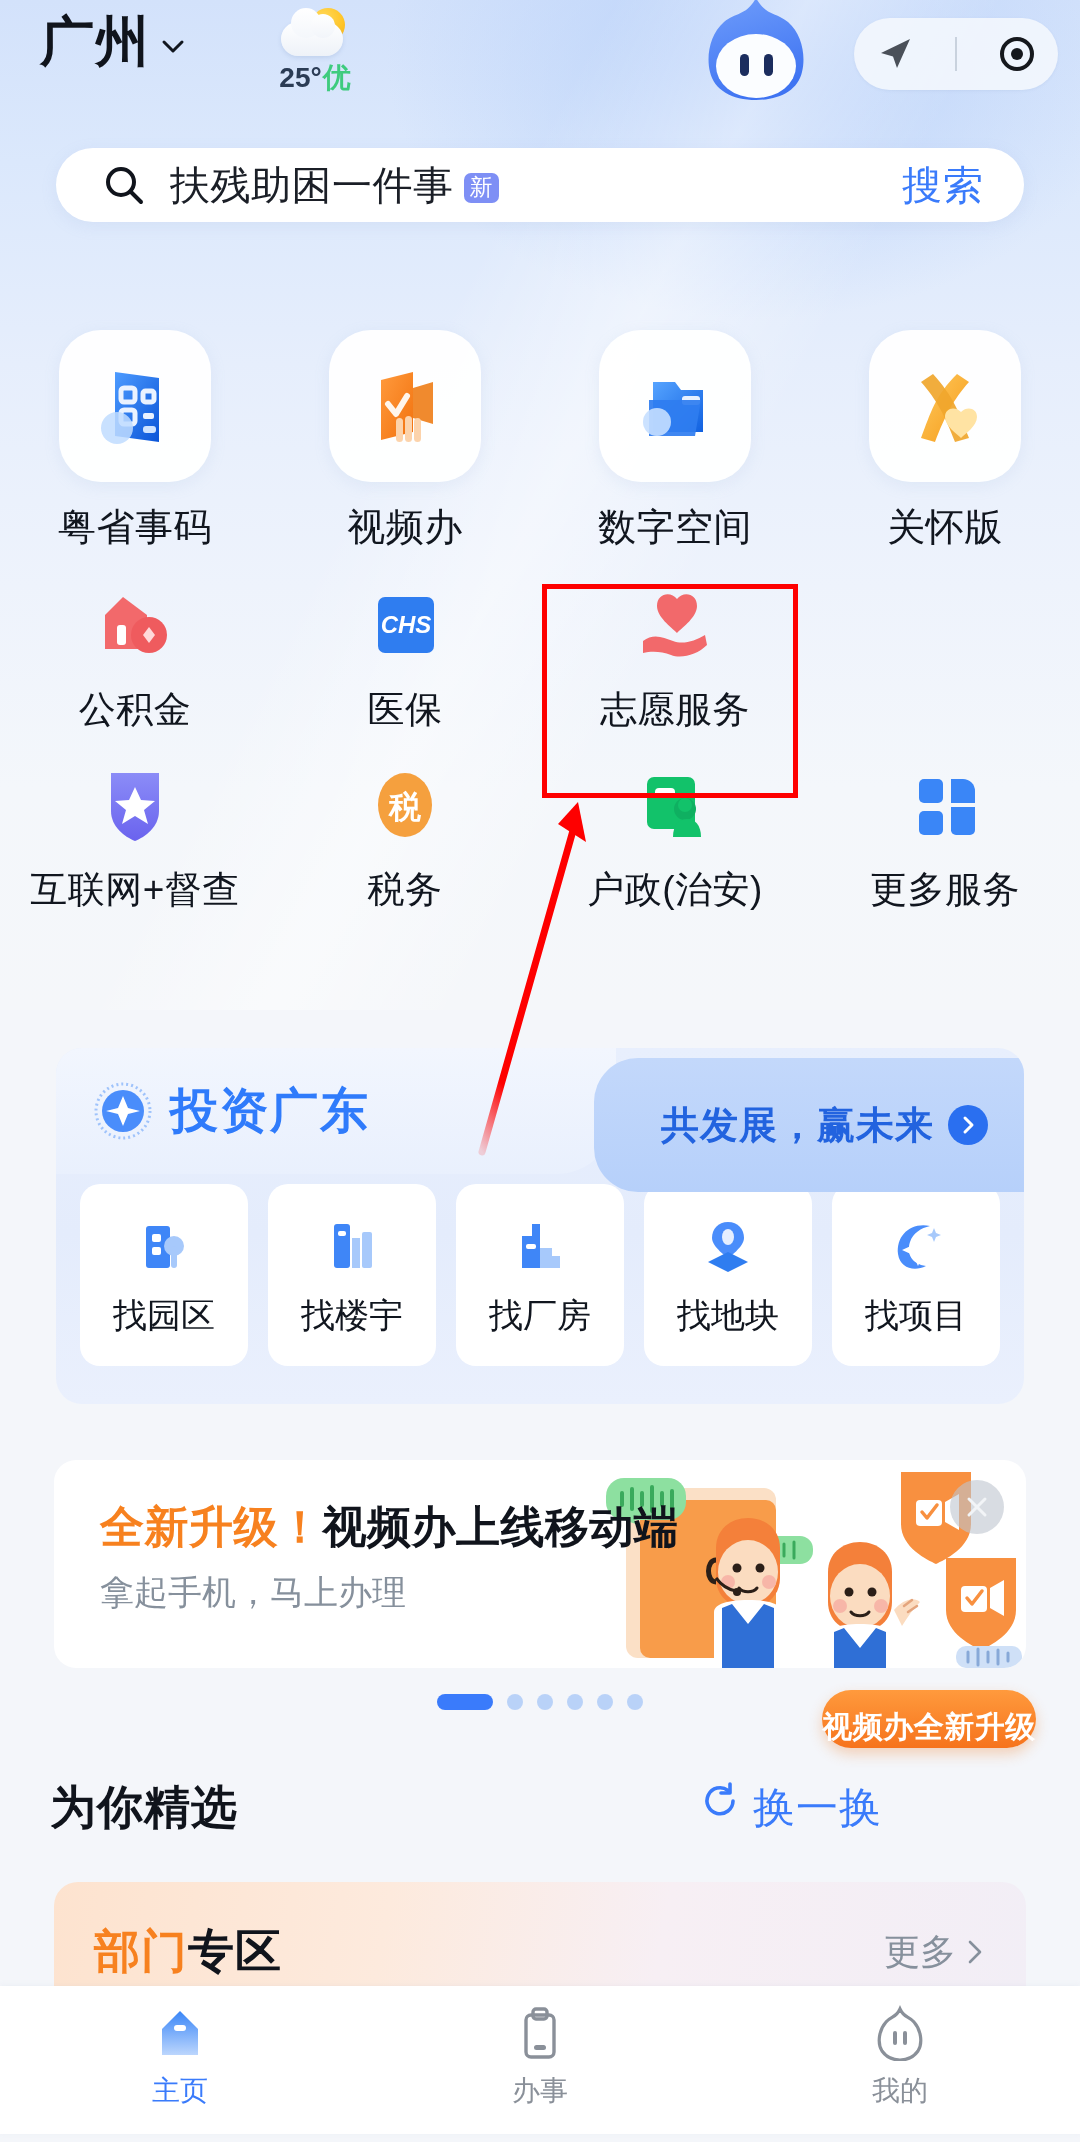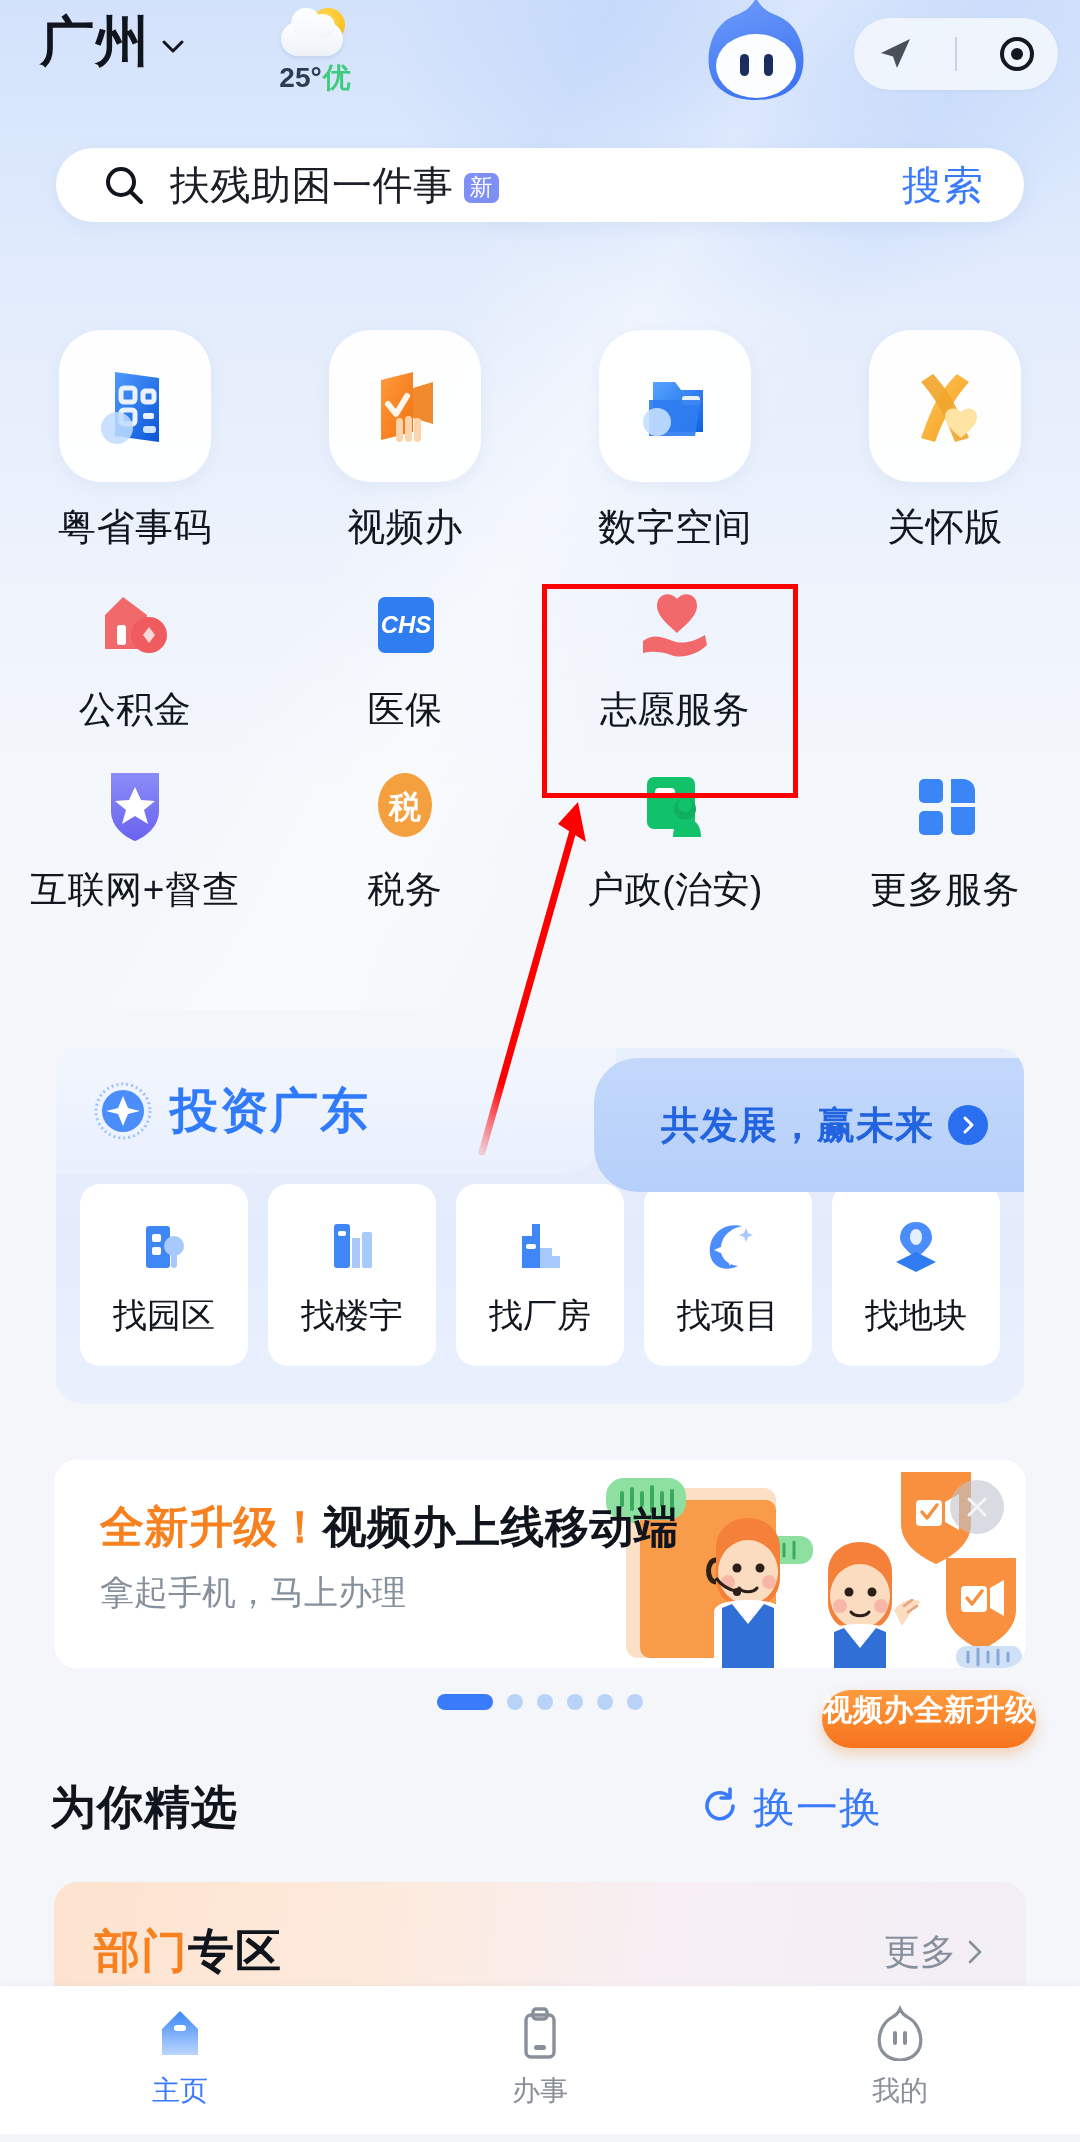--- a/index.html
+++ b/index.html
@@ -158,35 +158,35 @@
   .promo-t1 .b { color:#10141c; }
   .promo-t2 { font-size:34px; color:#86909c; margin-top:20px; white-space:nowrap; }
   .promo-art { position:absolute; right:0; top:0; width:430px; height:208px; overflow:hidden; }
   .promo-close {
     position:absolute; right:22px; top:20px; width:54px; height:54px; border-radius:50%;
     background:rgba(190,196,206,0.6); display:flex; align-items:center; justify-content:center; z-index:4;
   }
   .promo-pill {
     position:absolute; left:822px; top:1690px; width:214px; height:58px; border-radius:29px;
     background:linear-gradient(180deg,#ff9a3d 0%,#f6731c 100%);
-    display:flex; align-items:flex-start; justify-content:center; z-index:6;
+    display:flex; align-items:flex-end; justify-content:center; z-index:6;
     box-shadow:0 6px 14px rgba(240,120,30,0.3);
   }
   .promo-pill span { font-size:30px; color:#fff; font-weight:700; white-space:nowrap; letter-spacing:0.5px; }
 
   
   .dots { position:absolute; left:0; top:1694px; width:1080px; display:flex; justify-content:center; align-items:center; gap:14px; }
   .dot { width:16px; height:16px; border-radius:8px; background:#b9d2f8; }
   .dot.active { width:56px; background:#3a7bfb; }
 
   
   .foryou { position:absolute; left:0; top:1758px; width:908px; height:100px;
     display:flex; align-items:center; justify-content:space-between; padding:0 38px;margin-left:12px; }
   .foryou h2 { font-size:46px; font-weight:700; color:#10141c; letter-spacing:1px; }
-  .refresh { display:flex; align-items:center; gap:12px; }
+  .refresh { display:flex; align-items:flex-start; gap:12px; }
   .refresh span { font-size:42px; color:#3a7bfb; font-weight:500; letter-spacing:1px; }
 
   
   .dept {
     position:absolute; left:54px; top:1882px; width:972px; height:140px;
     border-radius:24px 24px 0 0; overflow:hidden;
     background:linear-gradient(100deg,#fde3cf 0%,#fdeadd 34%,#f7eff4 62%,#f2eef6 100%);
     padding:0 40px; display:flex; align-items:center; justify-content:space-between;
   }
   .dept-title { font-size:46px; font-weight:800; letter-spacing:1px; }
@@ -508,37 +508,37 @@
             <rect x="18" y="30" width="10" height="5" rx="2" fill="#ffffff"></rect>
             <path d="M32 34 L44 34 L44 42 L52 42 L52 54 L32 54 Z" fill="#a7c9fb"></path>
           </svg>
         </div>
         <div class="iv-label">找厂房</div>
       </div>
 
       <div class="iv-item">
         <div class="iv-ico">
           <svg width="64" height="64" viewBox="0 0 64 64">
+            <path d="M32 8 C22 8 16 15 16 24 C16 33 32 44 32 44 C32 44 48 33 48 24 C48 15 42 8 32 8 Z" fill="#4a8dfb"></path>
+            <ellipse cx="32" cy="23" rx="6" ry="8" fill="#e6efff"></ellipse>
+            <path d="M32 38 L52 48 L32 58 L12 48 Z" fill="#2f7df0"></path>
+          </svg>
+        </div>
+        <div class="iv-label">找地块</div>
+      </div>
+
+      <div class="iv-item">
+        <div class="iv-ico">
+          <svg width="64" height="64" viewBox="0 0 64 64">
             <path d="M46 12 C26 8 12 22 14 40 C16 54 30 58 42 52 C28 50 22 40 26 28 C29 19 37 14 46 12 Z" fill="#4a8dfb"></path>
             <path d="M34 20 L39 31 L50 36 L39 41 L34 52 L29 41 L18 36 L29 31 Z" fill="#ffffff"></path>
             <path d="M50 14 L52 19 L57 21 L52 23 L50 28 L48 23 L43 21 L48 19 Z" fill="#a7c9fb"></path>
           </svg>
         </div>
         <div class="iv-label">找项目</div>
-      </div>
-
-      <div class="iv-item">
-        <div class="iv-ico">
-          <svg width="64" height="64" viewBox="0 0 64 64">
-            <path d="M32 8 C22 8 16 15 16 24 C16 33 32 44 32 44 C32 44 48 33 48 24 C48 15 42 8 32 8 Z" fill="#4a8dfb"></path>
-            <ellipse cx="32" cy="23" rx="6" ry="8" fill="#e6efff"></ellipse>
-            <path d="M32 38 L52 48 L32 58 L12 48 Z" fill="#2f7df0"></path>
-          </svg>
-        </div>
-        <div class="iv-label">找地块</div>
       </div>
     </div>
   </div>
 
   <div class="promo">
     <div class="promo-art">
       <svg width="430" height="208" viewBox="0 0 430 208">
         <rect x="30" y="28" width="150" height="170" rx="12" fill="#fbe0c6"></rect>
         <rect x="44" y="40" width="136" height="158" rx="10" fill="#f89c4a"></rect>
         <rect x="10" y="18" width="80" height="42" rx="18" fill="#8de0a0"></rect>

